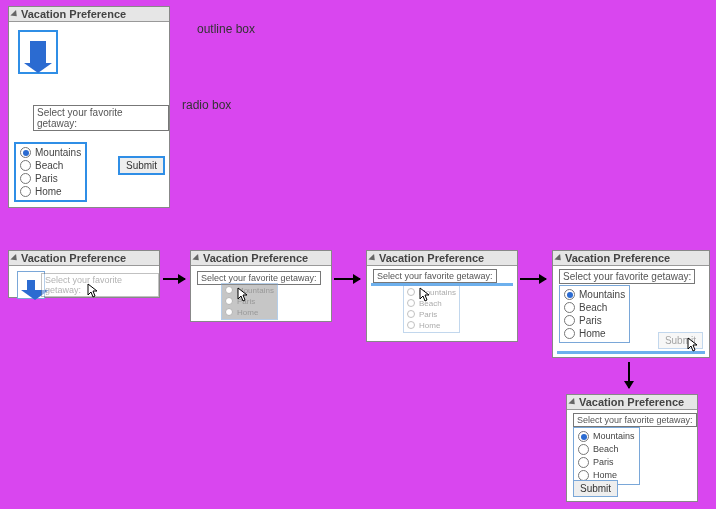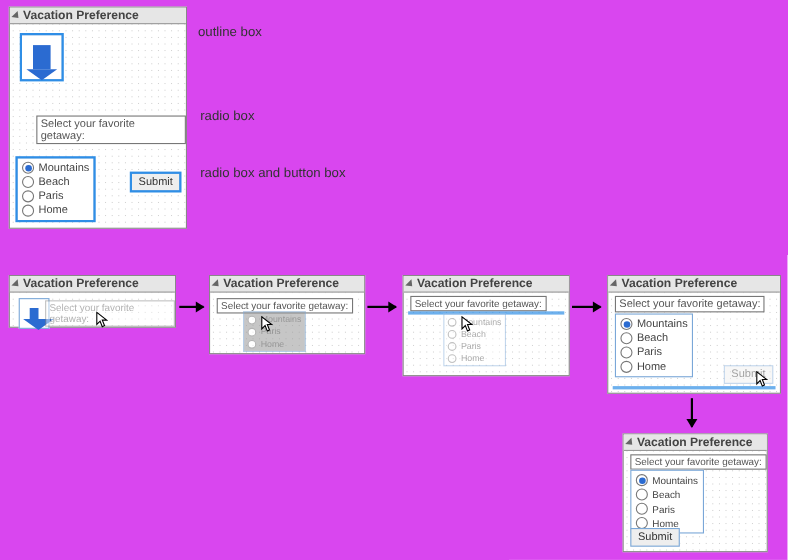--- a/index.html
+++ b/index.html
@@ -14,21 +14,21 @@
   .label{position:absolute;font-size:12px;color:#333}
   .outline-slot{border:1px solid #7aa7d8;background:#fff;padding:3px;display:flex;
                 align-items:center;justify-content:center}
   .down-arrow{width:16px;height:22px;background:#2b6bd1;position:relative}
   .down-arrow::after{content:"";position:absolute;bottom:-10px;left:-6px;width:0;height:0;
                      border-left:14px solid transparent;border-right:14px solid transparent;
                      border-top:10px solid #2b6bd1}
   .txtbox{border:1px solid #777;background:#fff;font-size:10px;color:#555;padding:1px 3px;
           display:inline-block}
   .radiobox{border:1px solid #7aa7d8;background:#fff;padding:2px 4px}
-  .radiobox .row{display:flex;align-items:flex-end;gap:4px;font-size:10px;color:#444;padding:1px 0}
+  .radiobox .row{display:flex;align-items:flex-start;gap:4px;font-size:10px;color:#444;padding:1px 0}
   .rb{width:9px;height:9px;border:1px solid #777;border-radius:50%;background:#fff;position:relative}
   .rb.sel::after{content:"";position:absolute;inset:1.5px;background:#2b6bd1;border-radius:50%}
   .btn{border:1px solid #7aa7d8;background:#eee;padding:2px 6px;font-size:10px;color:#333;
        display:inline-block}
   .ghost{opacity:.45}
   .ghostfill{background:#999;opacity:.55}
   .hl{outline:2px solid #2f8ee6;outline-offset:-1px}
   .cursor{width:12px;height:16px;position:absolute}
   .cursor svg{width:100%;height:100%}
   .arrow{position:absolute;height:2px;background:#000}
@@ -69,23 +69,22 @@
           <span>Paris</span>
         </div>
       <div class="row">
           <span class="rb"></span>
           <span>Home</span>
         </div>
     </div>
     <div class="btn hl" style="position:absolute;left:110px;top:150px">Submit</div>
   </div>
 
-  <div class="label" style="left:180px;top:22px">outline box</div>
+  <div class="label" style="left:197px;top:22px">outline box</div>
   <div class="label" style="left:182px;top:98px">radio box</div>
-  <div class="label" style="left:182px;top:150px">radio box and button box</div>
 
   <div class="panel" style="left:8px;top:250px;width:150px;height:46px">
     <div class="title">
         <span class="tri"></span>
         <span>Vacation Preference</span>
       </div>
     <div class="outline-slot" style="position:absolute;left:8px;top:20px;width:20px;height:20px">
       <div class="down-arrow" style="width:8px;height:10px"></div>
     </div>
     <div class="txtbox ghost" style="position:absolute;left:32px;top:22px;font-size:9px">Select your favorite getaway:</div>

